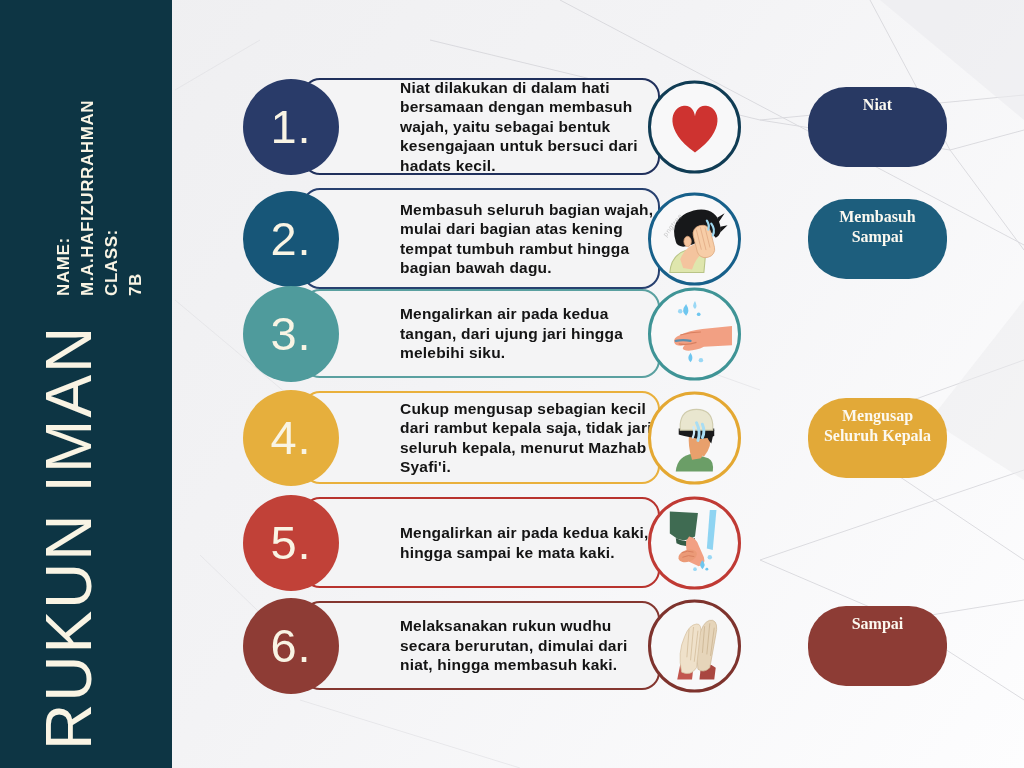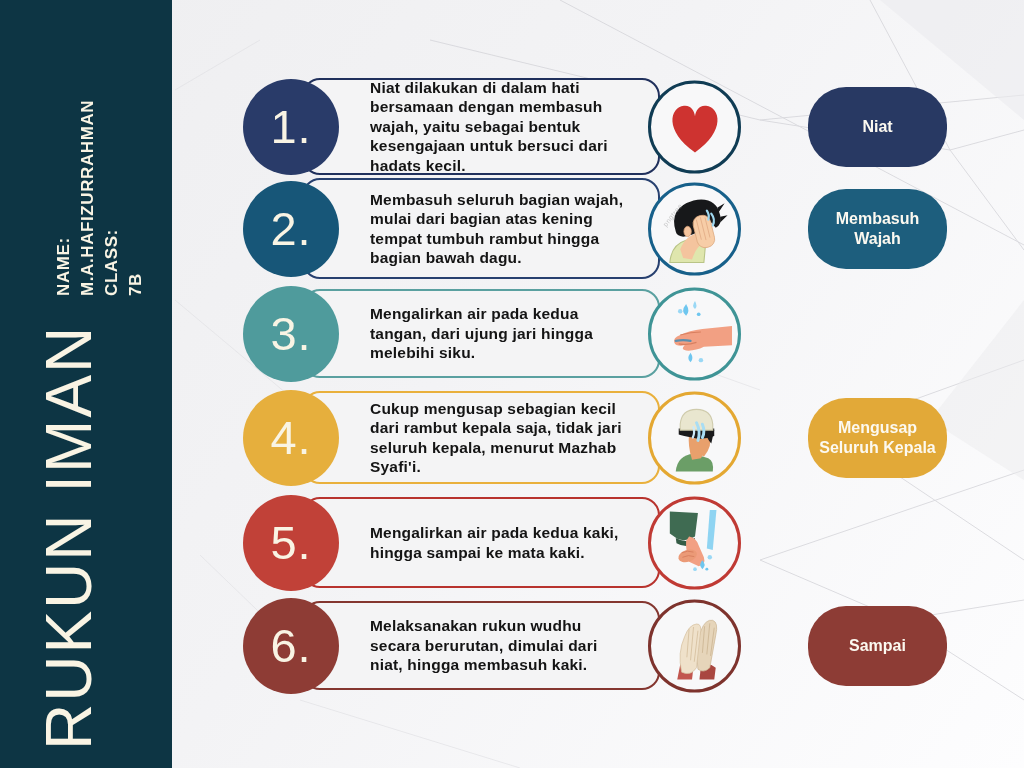--- a/index.html
+++ b/index.html
@@ -32,21 +32,21 @@
   }
 
   
   .row { position:absolute; left:172px; right:0; z-index:1; }
   .desc-box {
     position:absolute; left:130px; width:358px; top:0; height:100%;
     background:#f4f4f5; border:2.5px solid var(--b);
     border-radius:18px; display:flex; align-items:center;
   }
   .desc {
-    margin-left:66px; width:258px;
+    margin-left:96px; width:258px;
     font-size:15.5px; font-weight:bold; color:#141414;
     line-height:19.4px; letter-spacing:.2px;
   }
   .num-circle {
     position:absolute; left:71px; top:50%; transform:translateY(-50%);
     width:96px; height:96px; border-radius:50%;
     background:var(--c); display:flex; align-items:center; justify-content:center;
   }
   .num {
     color:#f9f4e4; font-size:47px; font-weight:400; letter-spacing:1px;
@@ -58,22 +58,22 @@
     display:flex; align-items:center; justify-content:center; overflow:hidden;
   }
   .icon-circle svg { width:74px; height:74px; }
   .wm {
     position:absolute; left:8px; top:26px; font-size:7px; color:#8a8a8a;
     opacity:.45; transform:rotate(-52deg); letter-spacing:.5px;
   }
   .label-pill {
     position:absolute; left:636px; width:139px; top:50%; transform:translateY(-50%);
     min-height:80px; border-radius:38px; background:var(--l);
-    display:flex; align-items:center; justify-content:center;
-    padding:8px 10px; text-align:center;
+    display:flex; justify-content:center;
+    padding:8px 10px; text-align:center;font-family:Liberation Serif, serif;
   }
   .label-pill span {
     color:#fcf9f0; font-size:16px; font-weight:bold; line-height:20px;
   }
 </style>
 </head>
 <body>
 
 <svg class="mesh" viewBox="0 0 1024 768">
   <g stroke="#d2d2d7" stroke-width="1" fill="none" opacity="0.75">
@@ -119,21 +119,21 @@
   <div class="icon-circle">
     <svg viewBox="0 0 100 100">
       <path d="M50 85 C8 56 16 24 35 22 C45 21 49 29 50 36 C51 29 55 21 65 22 C84 24 92 56 50 85 Z" fill="#ce3330"></path>
     </svg>
   </div>
   <div class="label-pill">
     <span>Niat</span>
   </div>
 </div>
 
-<div class="row" style="top: 178px; height: 101px; --c: #175678; --b: #27406f; --i: #17608a; --l: #1d5e7d;">
+<div class="row" style="top: 188px; height: 101px; --c: #175678; --b: #27406f; --i: #17608a; --l: #1d5e7d;">
   <div class="desc-box">
     <p class="desc">Membasuh seluruh bagian wajah, mulai dari bagian atas kening tempat tumbuh rambut hingga bagian bawah dagu.</p>
   </div>
   <div class="num-circle">
     <span class="num">2.</span>
   </div>
   <div class="icon-circle">
     <span class="wm">pngtree</span>
     <svg viewBox="0 0 100 100">
       <path d="M16 96 Q18 72 38 66 L64 74 L62 96 Z" fill="#dfe6ad" stroke="#b9c487" stroke-width="1.5"></path>
@@ -142,21 +142,21 @@
       <path d="M80 22 L90 16 L82 28 Z M84 34 L94 32 L84 42 Z" fill="#17181a"></path>
       <ellipse cx="40" cy="54" rx="5" ry="7" fill="#f4c49e" stroke="#d79f76" stroke-width="1"></ellipse>
       <g transform="rotate(-14 62 54)">
         <rect x="50" y="32" width="24" height="44" rx="11" fill="#f7cda7" stroke="#dca87e" stroke-width="1"></rect>
         <path d="M56 36 V64 M62 34 V66 M68 36 V64" stroke="#e4b089" stroke-width="1.2" fill="none"></path>
       </g>
       <path d="M72 30 Q78 38 74 46 M66 26 Q70 32 68 38" stroke="#9fd8f0" stroke-width="3" fill="none" stroke-linecap="round"></path>
     </svg>
   </div>
   <div class="label-pill">
-    <span>Membasuh Wajah</span>
+    <span>Membasuh Sampai</span>
   </div>
 </div>
 
 <div class="row" style="top: 289px; height: 89px; --c: #4f9b9c; --b: #5aa0a0; --i: #3f9496; --l: #4f9b9b;">
   <div class="desc-box">
     <p class="desc">Mengalirkan air pada kedua tangan, dari ujung jari hingga melebihi siku.</p>
   </div>
   <div class="num-circle">
     <span class="num">3.</span>
   </div>

